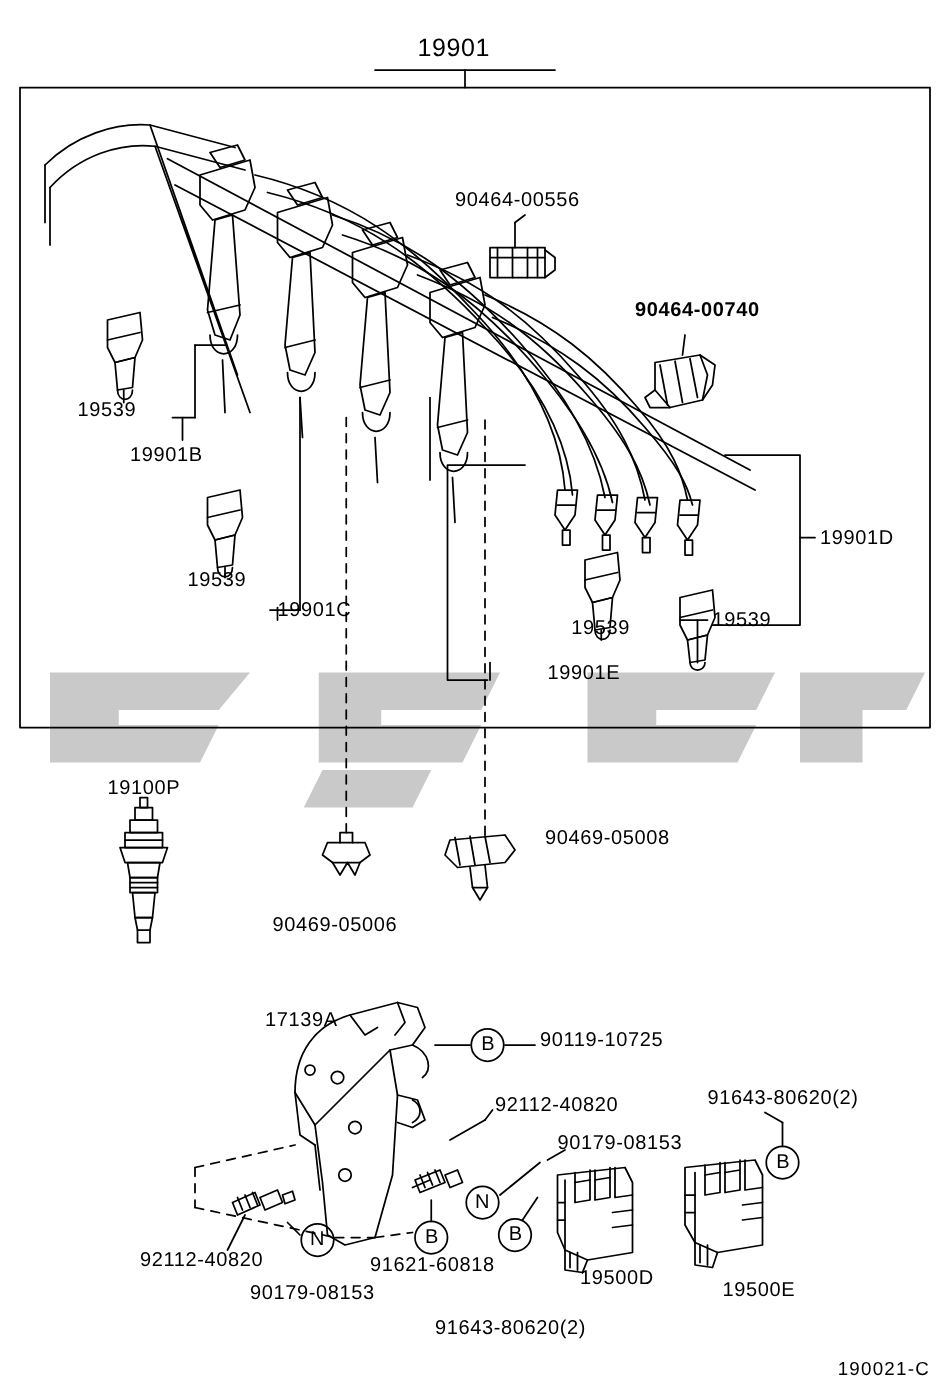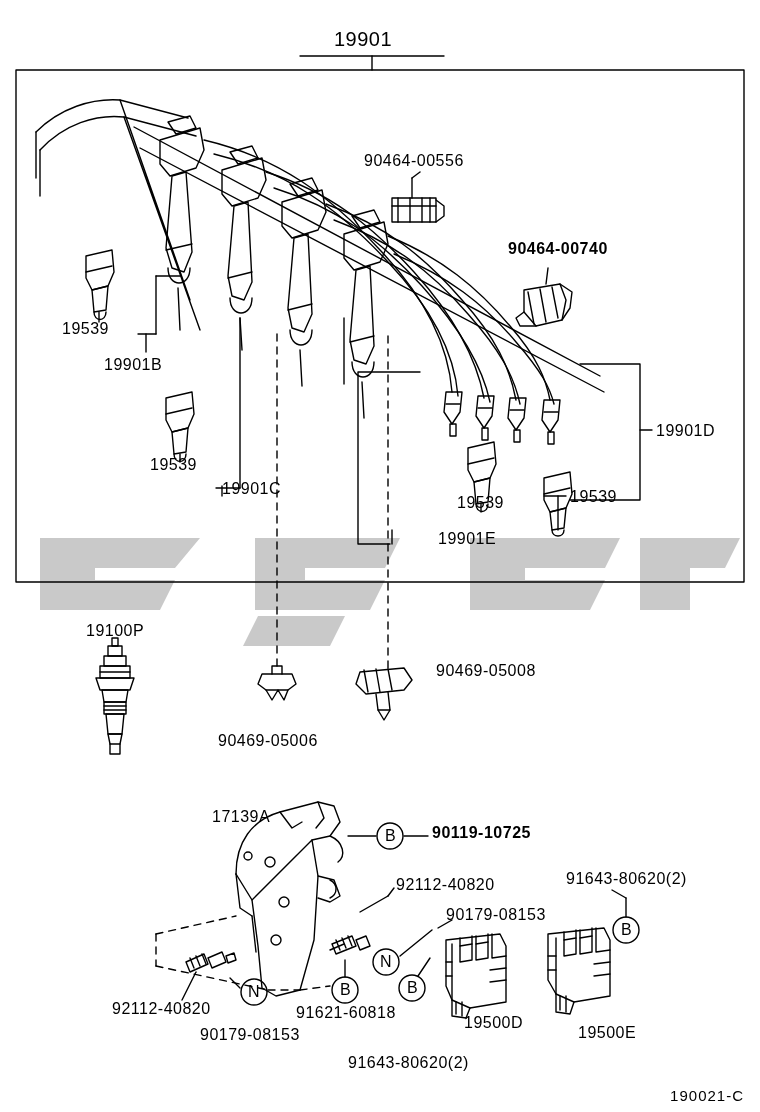--- a/index.html
+++ b/index.html
@@ -346,21 +346,21 @@
   <div class="lbl" style="left:508px; top:240px;font-weight:bold;">90464-00740</div>
   <div class="lbl" style="left:656px; top:422px;">19901D</div>
   <div class="lbl" style="left:457px; top:494px;">19539</div>
   <div class="lbl" style="left:570px; top:488px;">19539</div>
   <div class="lbl" style="left:392px; top:530px;margin-left:46px;">19901E</div>
   <div class="lbl" style="left:86px; top:622px;">19100P</div>
   <div class="lbl" style="left:218px; top:732px;">90469-05006</div>
   <div class="lbl" style="left:436px; top:662px;">90469-05008</div>
 
   <div class="lbl" style="left:212px; top:808px;">17139A</div>
-  <div class="lbl" style="left:432px; top:824px;font-weight:bold;">90119-10725</div>
+  <div class="lbl" style="left:432px; top:824px;">90119-10725</div>
   <div class="lbl" style="left:396px; top:876px;">92112-40820</div>
   <div class="lbl" style="left:446px; top:906px;">90179-08153</div>
   <div class="lbl" style="left:566px; top:870px;">91643-80620(2)</div>
   <div class="lbl" style="left:112px; top:1000px;">92112-40820</div>
   <div class="lbl" style="left:200px; top:1026px;">90179-08153</div>
   <div class="lbl" style="left:296px; top:1004px;">91621-60818</div>
   <div class="lbl" style="left:348px; top:1054px;">91643-80620(2)</div>
   <div class="lbl" style="left:464px; top:1014px;">19500D</div>
   <div class="lbl" style="left:578px; top:1024px;text-align:right;">19500E</div>
 

